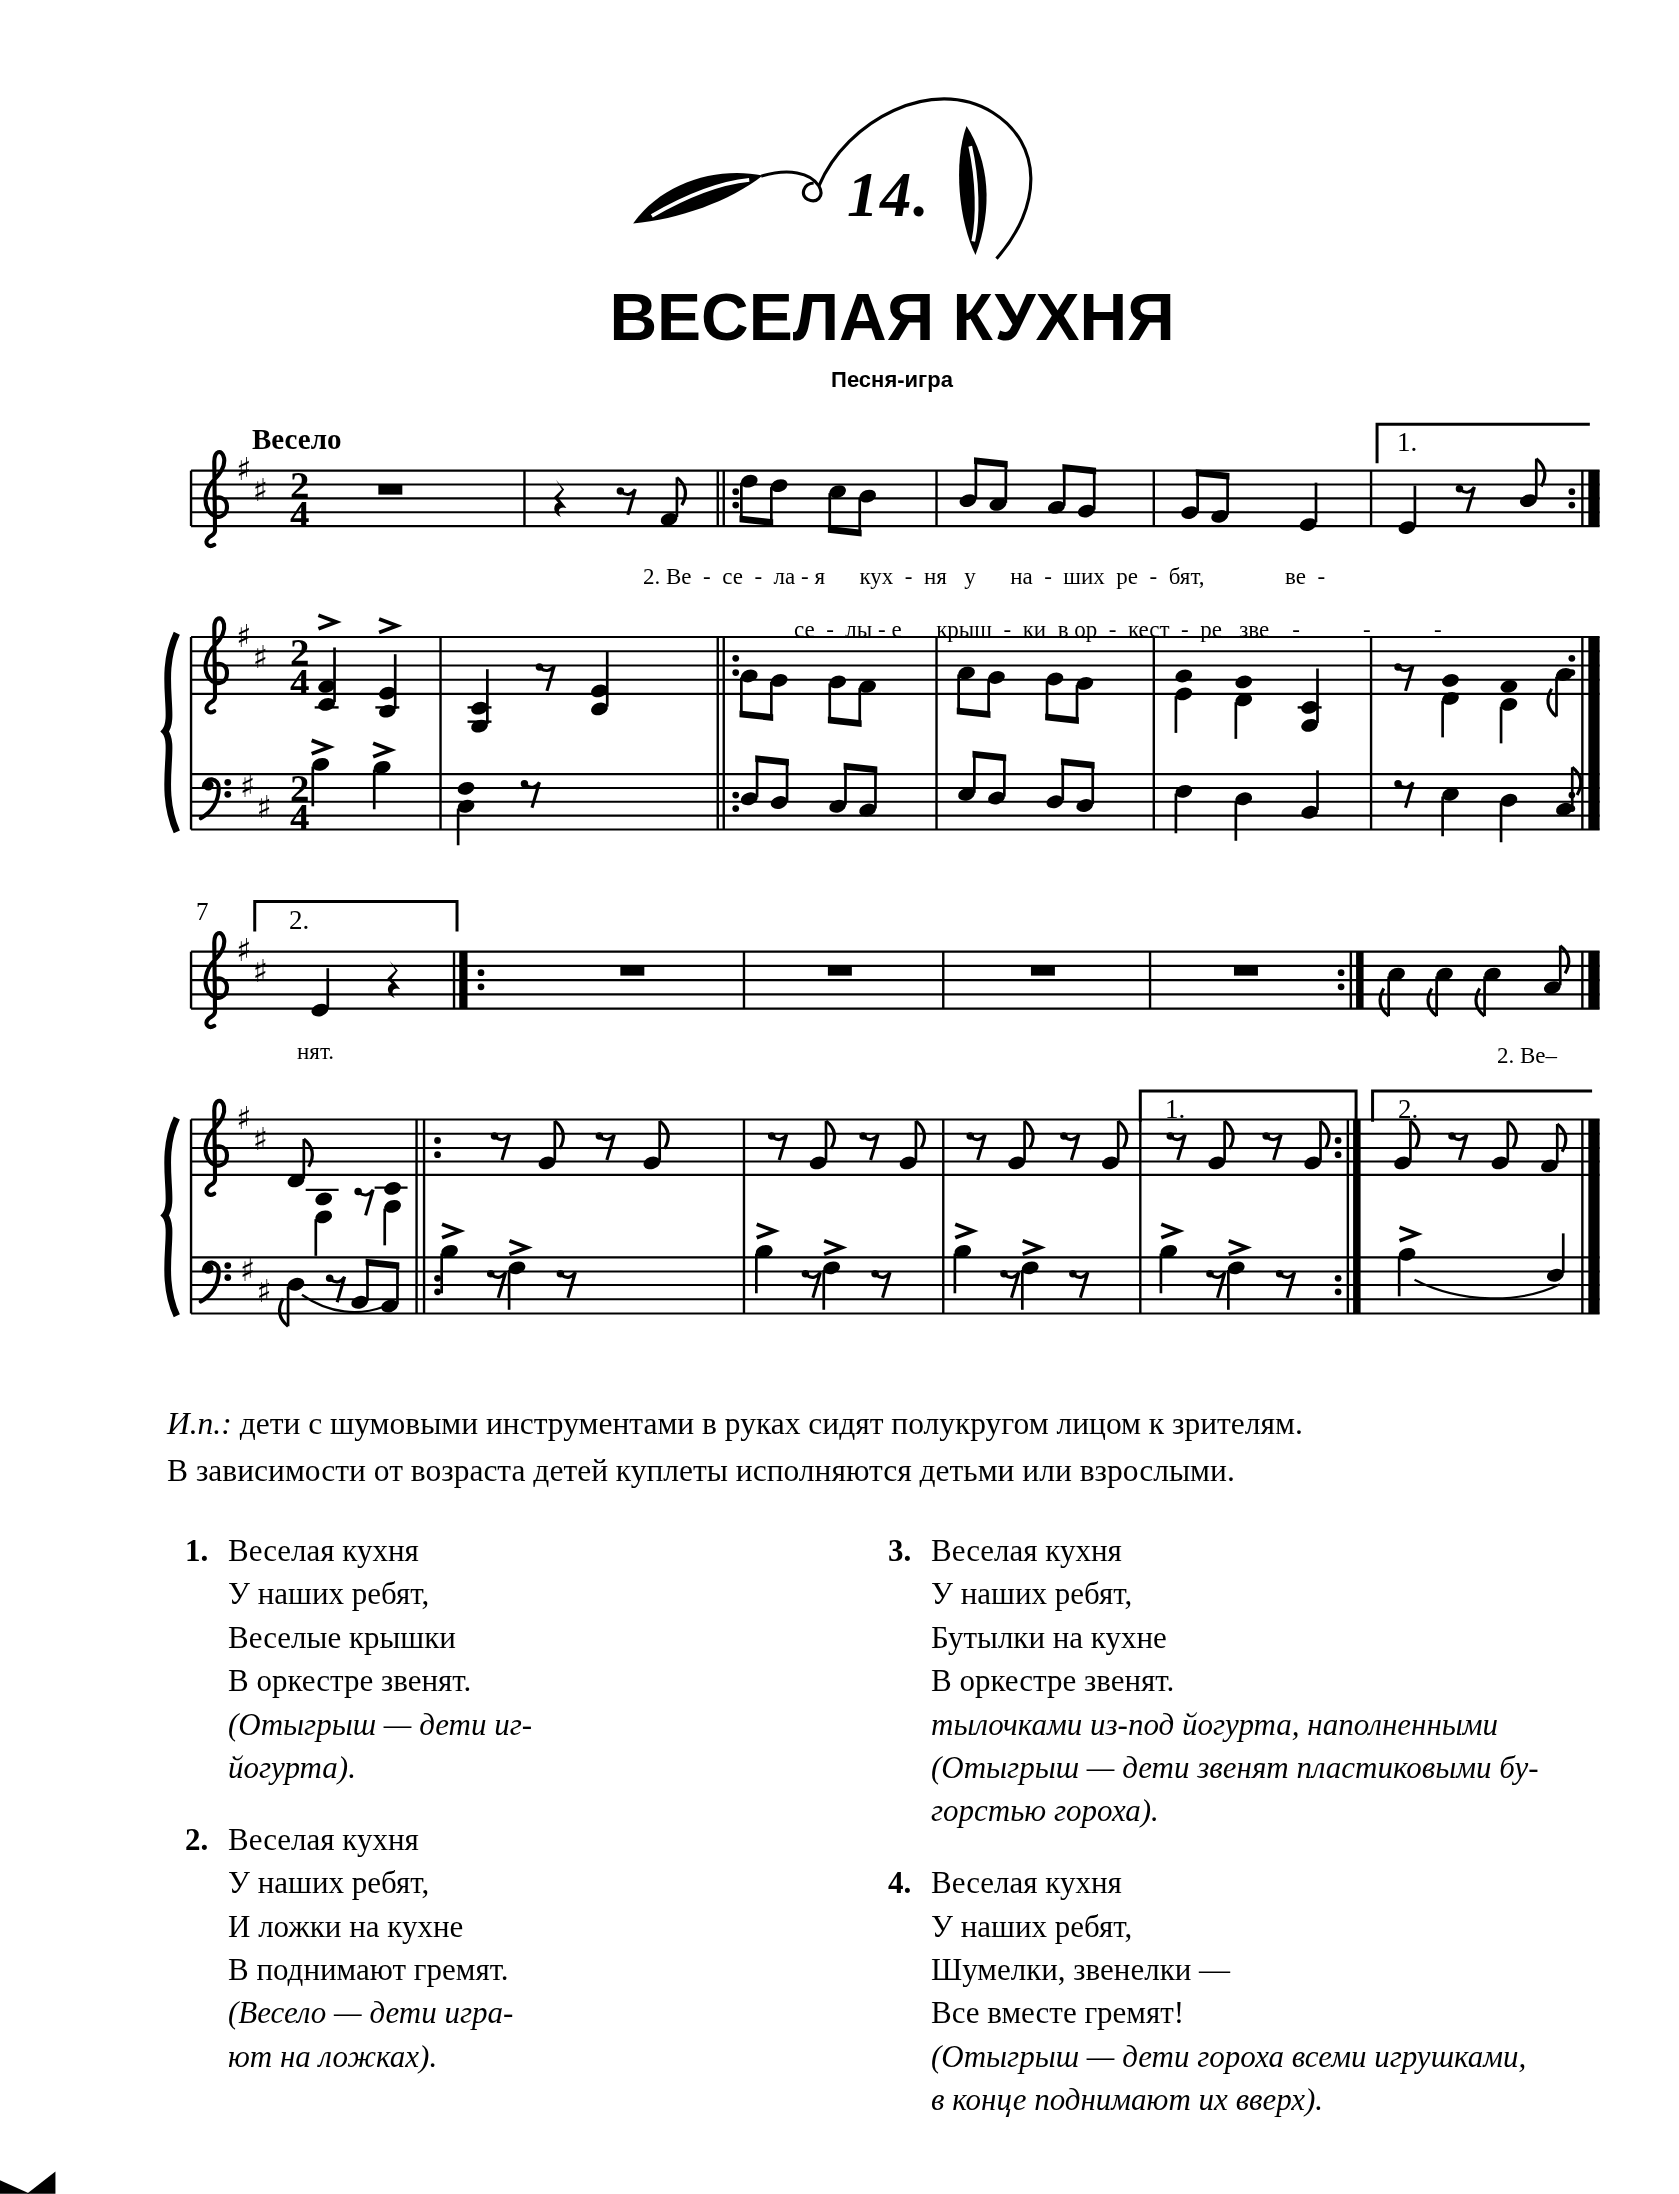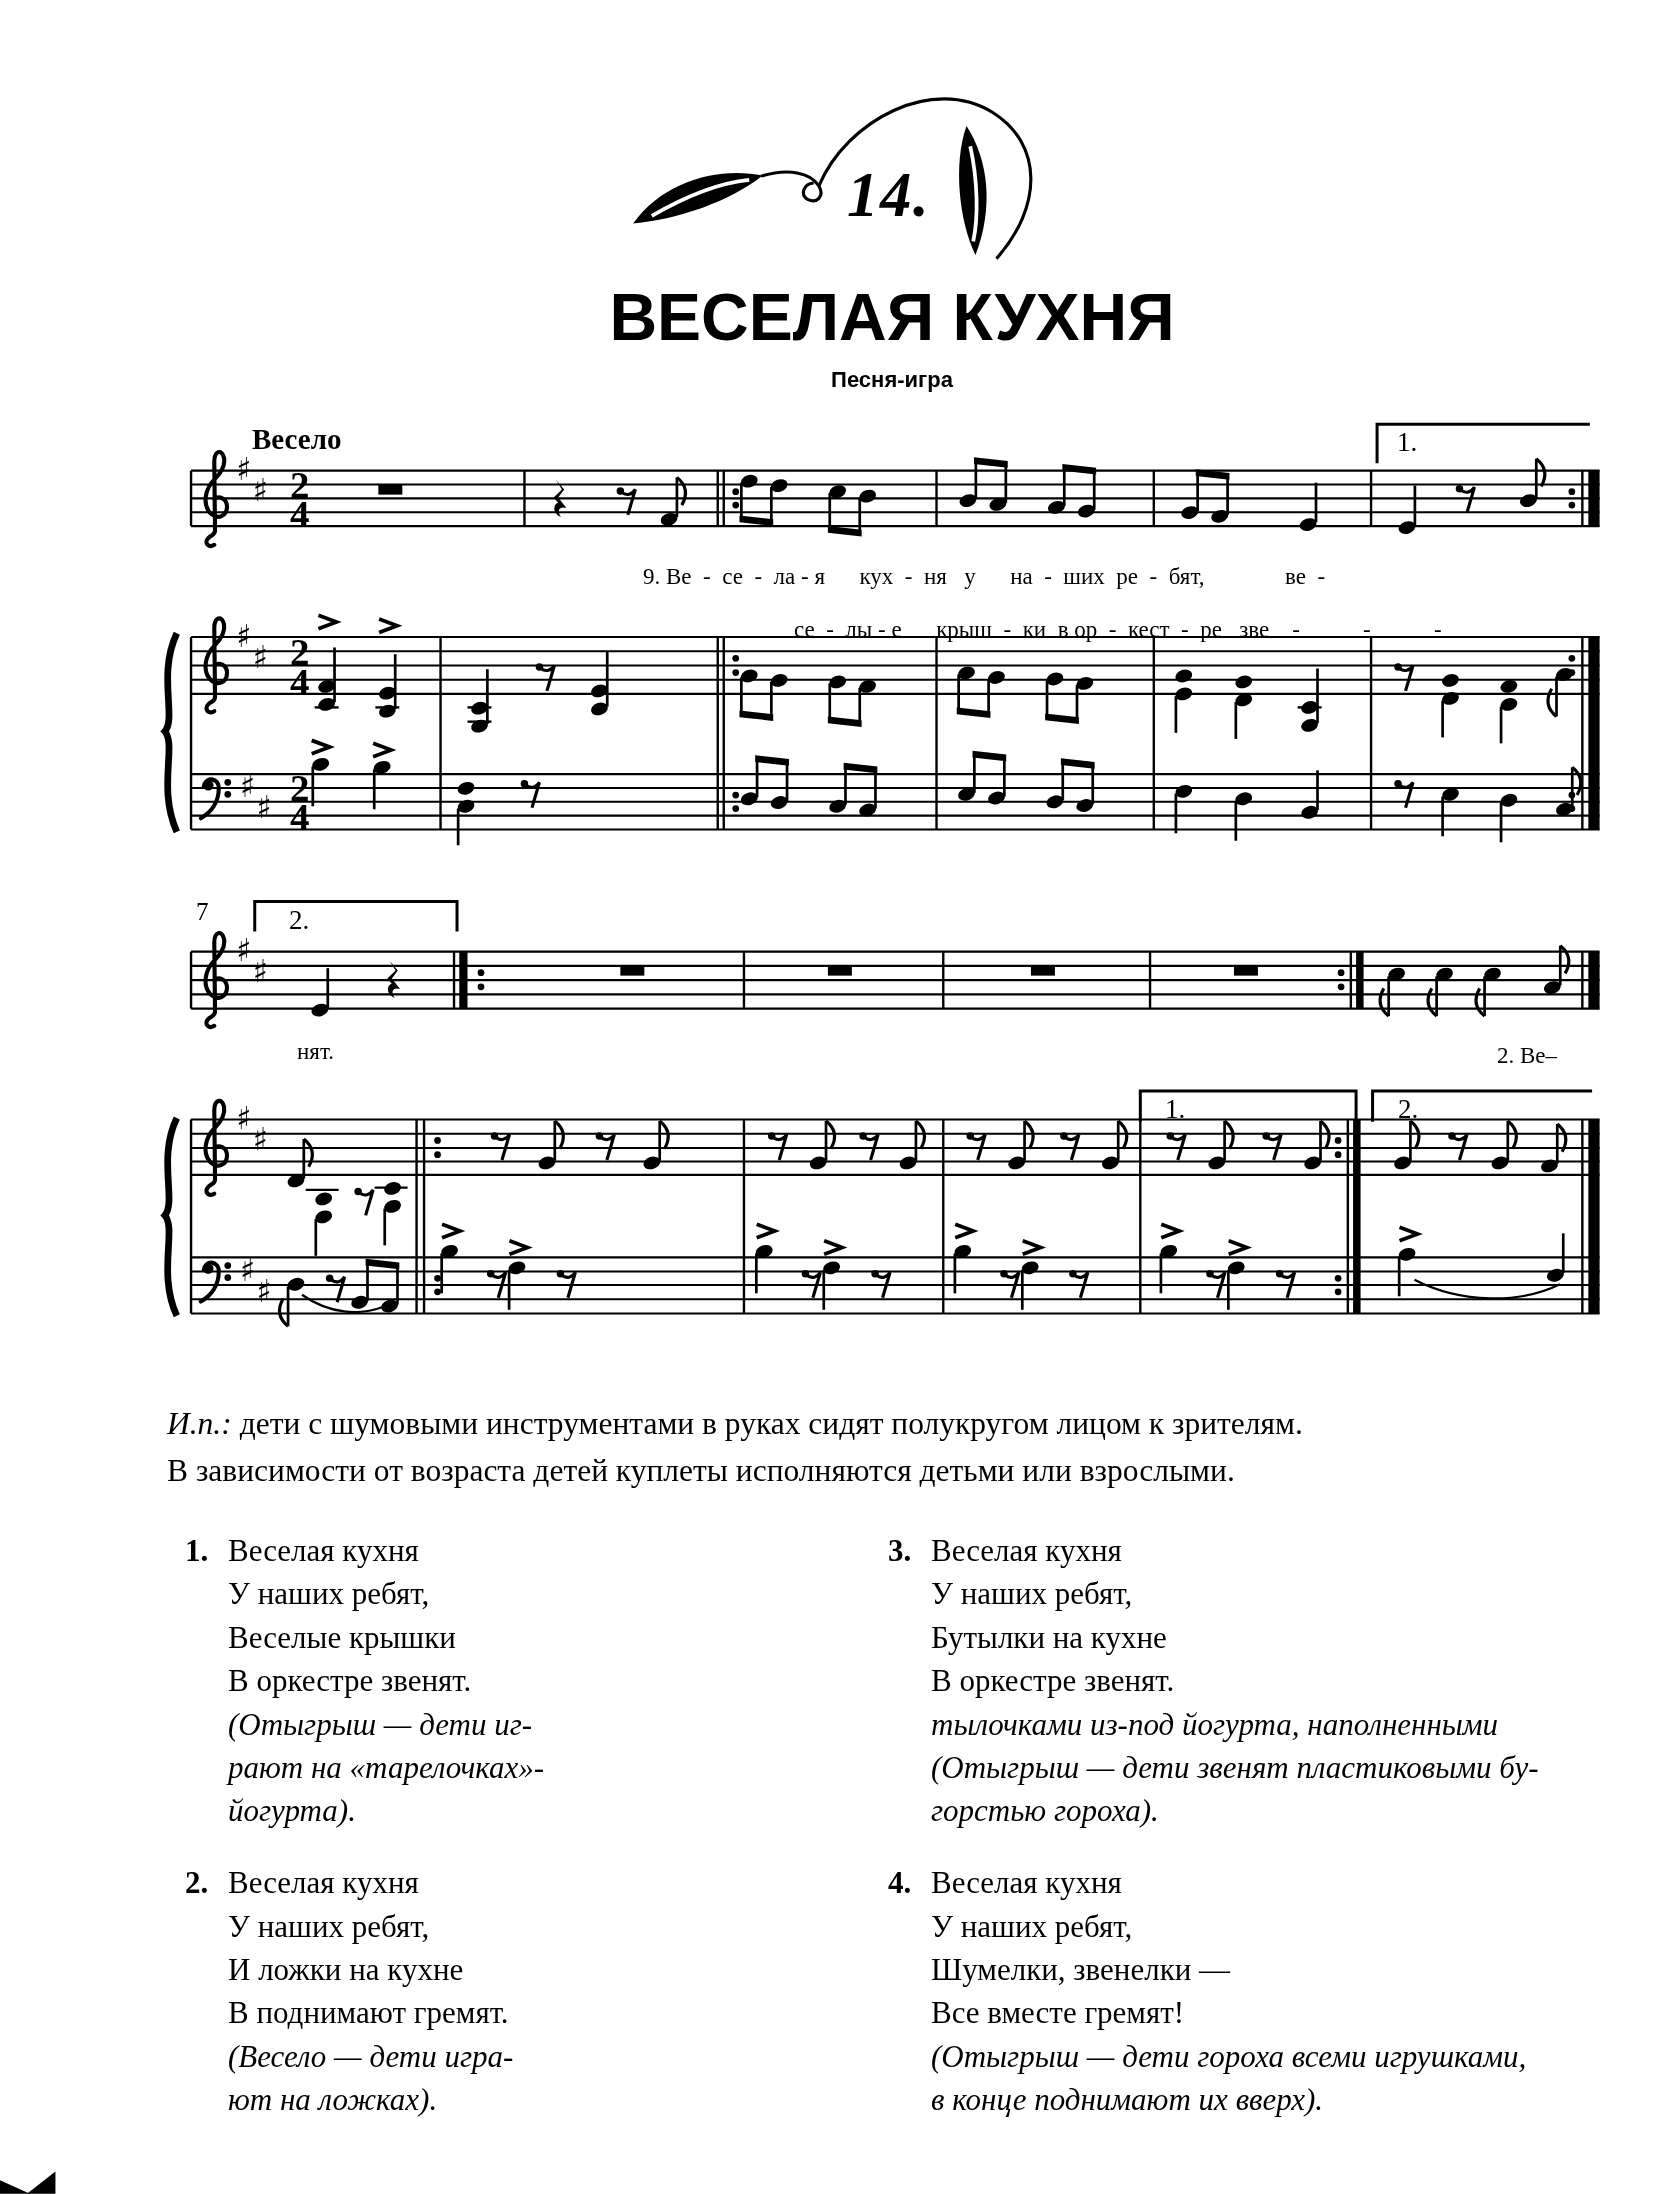--- a/index.html
+++ b/index.html
@@ -419,21 +419,21 @@
       <path class="ink" d="M74,2898 L74,2928 L36,2928 Z"></path>
     </g>
   </svg>
 
   <div class="abs piece-number">14.</div>
   <div class="abs title">ВЕСЕЛАЯ КУХНЯ</div>
   <div class="abs subtitle">Песня-игра</div>
   <div class="abs tempo">Весело</div>
 
   <div class="abs volta-label" style="left:1397px;top:427px;">1.</div>
-  <div class="abs lyr" style="left:643px;top:564px;">9. Ве  -  се  -  ла - я      кух  -  ня   у      на  -  ших  ре  -  бят,              ве  -</div>
+  <div class="abs lyr" style="left:643px;top:564px;">2. Ве  -  се  -  ла - я      кух  -  ня   у      на  -  ших  ре  -  бят,              ве  -</div>
   <div class="abs lyr" style="left:794px;top:597px;margin-top:20px;">се  -  лы - е      крыш  -  ки  в ор  -  кест  -  ре   зве    -           -           -</div>
 
   <div class="abs measure-num" style="left:196px;top:898px;">7</div>
   <div class="abs volta-label" style="left:289px;top:905px;">2.</div>
   <div class="abs lyr" style="left:297px;top:1039px;">нят.</div>
   <div class="abs cue" style="left:1497px;top:1043px;">2. Ве–</div>
   <div class="abs volta-label" style="left:1165px;top:1094px;">1.</div>
   <div class="abs volta-label" style="left:1398px;top:1094px;">2.</div>
 
   <p class="abs instruction"><span class="instr-lead">И.п.:</span> <span>дети с шумовыми инструментами в руках сидят полукругом лицом к зрителям.</span><br><span>В зависимости от возраста детей куплеты исполняются детьми или взрослыми.</span></p>
@@ -442,21 +442,20 @@
     <div class="vcol vcol-left">
 
       <div class="verse">
         <div class="vnum">1.</div>
         <div class="vbody">
           <div class="vline">Веселая кухня</div>
           <div class="vline">У наших ребят,</div>
           <div class="vline">Веселые крышки</div>
           <div class="vline">В оркестре звенят.</div>
           <div class="vline vremark">(Отыгрыш — дети иг-</div>
-          <div class="vline vremark">рают на «тарелочках»-</div>
           <div class="vline vremark">йогурта).</div>
         </div>
       </div>
 
       <div class="verse">
         <div class="vnum">2.</div>
         <div class="vbody">
           <div class="vline">Веселая кухня</div>
           <div class="vline">У наших ребят,</div>
           <div class="vline">И ложки на кухне</div>

